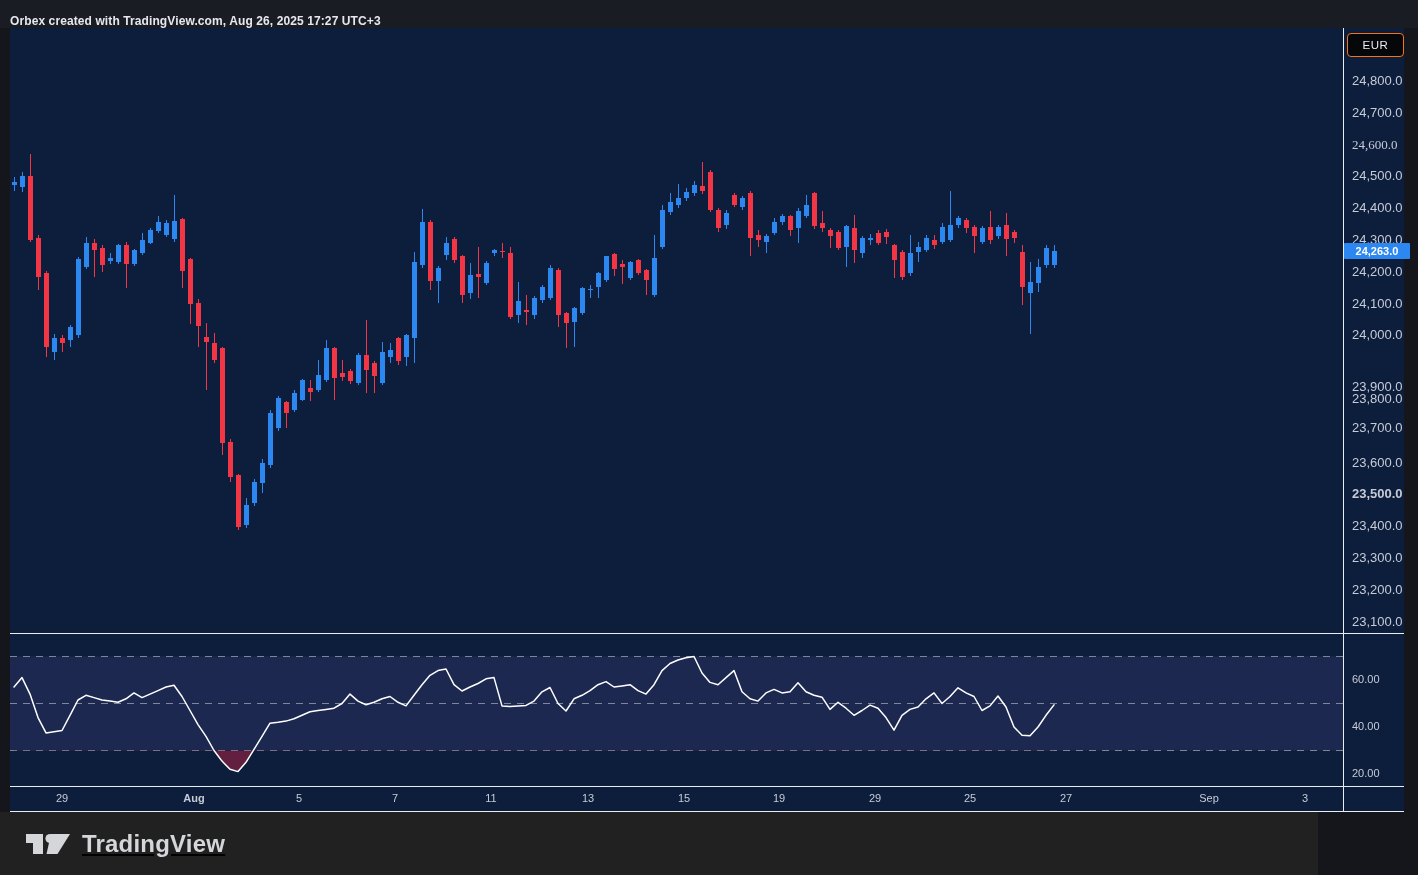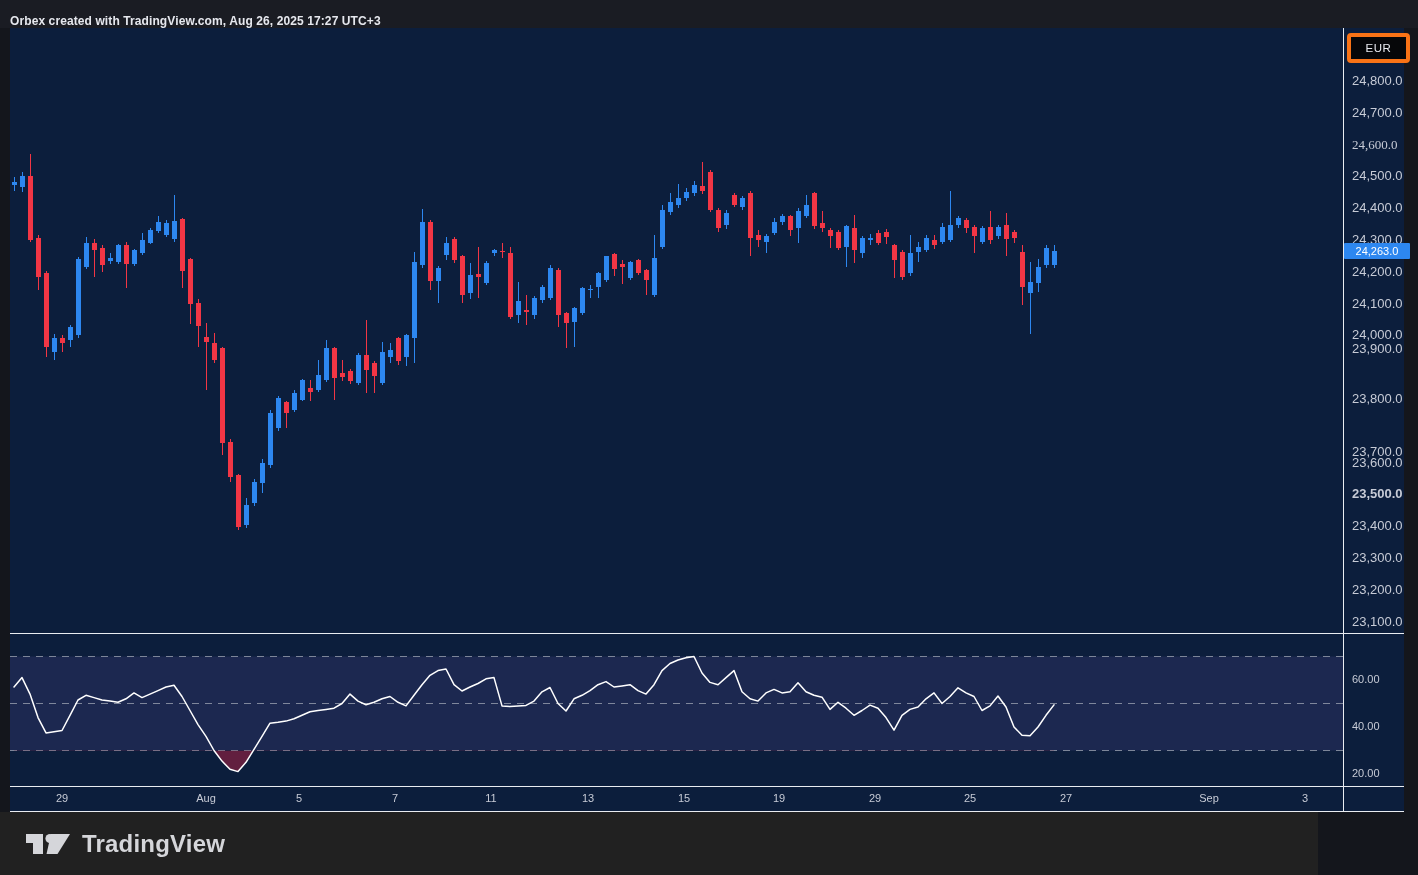--- a/index.html
+++ b/index.html
@@ -5,25 +5,25 @@
   html,body{margin:0;padding:0;background:#14161c;font-family:"Liberation Sans",sans-serif;}
   #stage{position:relative;width:1418px;height:875px;overflow:hidden;background:#14161c;}
   .topbar{position:absolute;left:0;top:0;width:1418px;height:28px;background:#1a1c23;display:flex;align-items:flex-end;}
   .topbar .title{margin-left:10px;font-size:12px;font-weight:700;color:#e6e8ee;letter-spacing:.1px;}
   .pane{position:absolute;left:10px;top:28px;width:1394px;height:784px;background:#0c1e3c;}
   #chart-svg{position:absolute;left:10px;top:28px;}
   .price-label{position:absolute;left:1352px;font-size:13px;color:#c7cbd6;white-space:nowrap;}
   .rsi-label{position:absolute;left:1352px;font-size:11px;color:#c7cbd6;white-space:nowrap;}
   .time-label{position:absolute;top:792px;width:60px;text-align:center;font-size:11px;color:#c7cbd6;}
   .eur-badge{position:absolute;left:1347px;top:33px;width:55px;height:22px;background:#060709;
-    border:4px solid #f97316;border-radius:4px;color:#e8eaf0;font-size:11.5px;letter-spacing:.5px;
+    border:1px solid #f97316;border-radius:4px;color:#e8eaf0;font-size:11.5px;letter-spacing:.5px;
     display:flex;align-items:center;justify-content:center;}
   .price-badge{position:absolute;left:1344px;width:66px;height:16px;background:#2d87f0;color:#ffffff;
-    font-size:11px;font-weight:400;display:flex;align-items:center;justify-content:center;border-radius:1px;}
-  .bottombar{position:absolute;left:0;top:812px;width:1318px;height:63px;background:#212121;display:flex;align-items:center;}
+    font-size:11px;font-weight:700;display:flex;align-items:center;justify-content:center;border-radius:1px;}
+  .bottombar{position:absolute;left:0;top:812px;width:1318px;height:63px;background:#212121;display:flex;align-items:center;text-decoration:underline;}
   .brand{margin-left:10px;font-size:24px;font-weight:700;color:#d5d6da;letter-spacing:.2px;}
   .logo{margin-left:24px;display:block;}
 </style>
 </head>
 <body>
 
 <div id="stage">
 
   <div class="topbar">
     <span class="title">Orbex created with TradingView.com, Aug 26, 2025 17:27 UTC+3</span>
@@ -312,38 +312,38 @@
   <div id="price-axis">
       <div class="price-label" style="top: 73px;">24,800.0</div>
       <div class="price-label" style="top: 104.8px;">24,700.0</div>
       <div class="price-label" style="top: 136.6px; font-family: Liberation Serif, serif;">24,600.0</div>
       <div class="price-label" style="top: 168.4px;">24,500.0</div>
       <div class="price-label" style="top: 200.2px;">24,400.0</div>
       <div class="price-label" style="top: 232px;">24,300.0</div>
       <div class="price-label" style="top: 263.8px;">24,200.0</div>
       <div class="price-label" style="top: 295.6px;">24,100.0</div>
       <div class="price-label" style="top: 327.4px;">24,000.0</div>
-      <div class="price-label" style="top: 341px; text-align: center;">23,900.0</div>
+      <div class="price-label" style="top: 379px; text-align: center;">23,900.0</div>
       <div class="price-label" style="top: 391px;">23,800.0</div>
-      <div class="price-label" style="top: 444px;">23,700.0</div>
+      <div class="price-label" style="top: 420px;">23,700.0</div>
       <div class="price-label" style="top: 454.6px;">23,600.0</div>
       <div class="price-label" style="top: 486.4px; font-weight: bold;">23,500.0</div>
       <div class="price-label" style="top: 518.2px;">23,400.0</div>
       <div class="price-label" style="top: 550px;">23,300.0</div>
       <div class="price-label" style="top: 581.8px;">23,200.0</div>
       <div class="price-label" style="top: 613.6px;">23,100.0</div>
     </div>
   <div id="rsi-axis">
       <div class="rsi-label" style="top: 673px;">60.00</div>
       <div class="rsi-label" style="top: 720px;">40.00</div>
       <div class="rsi-label" style="top: 767px;">20.00</div>
     </div>
   <div id="time-axis">
       <div class="time-label" style="left: 32px;">29</div>
-      <div class="time-label" style="left: 176px;">Aug</div>
+      <div class="time-label" style="left: 164px; font-weight: bold;">Aug</div>
       <div class="time-label" style="left: 269px;">5</div>
       <div class="time-label" style="left: 365px;">7</div>
       <div class="time-label" style="left: 461px;">11</div>
       <div class="time-label" style="left: 558px;">13</div>
       <div class="time-label" style="left: 654px;">15</div>
       <div class="time-label" style="left: 749px;">19</div>
       <div class="time-label" style="left: 845px;">29</div>
       <div class="time-label" style="left: 940px;">25</div>
       <div class="time-label" style="left: 1036px;">27</div>
       <div class="time-label" style="left: 1179px;">Sep</div>

